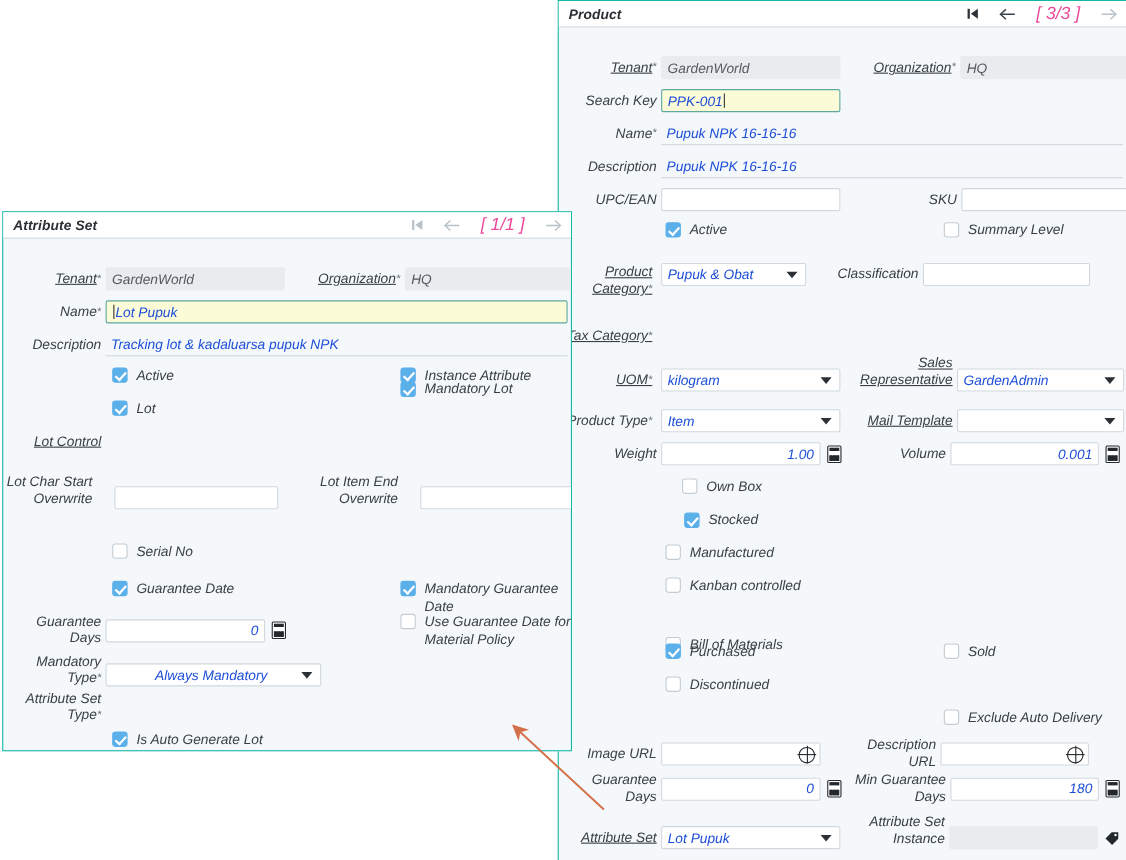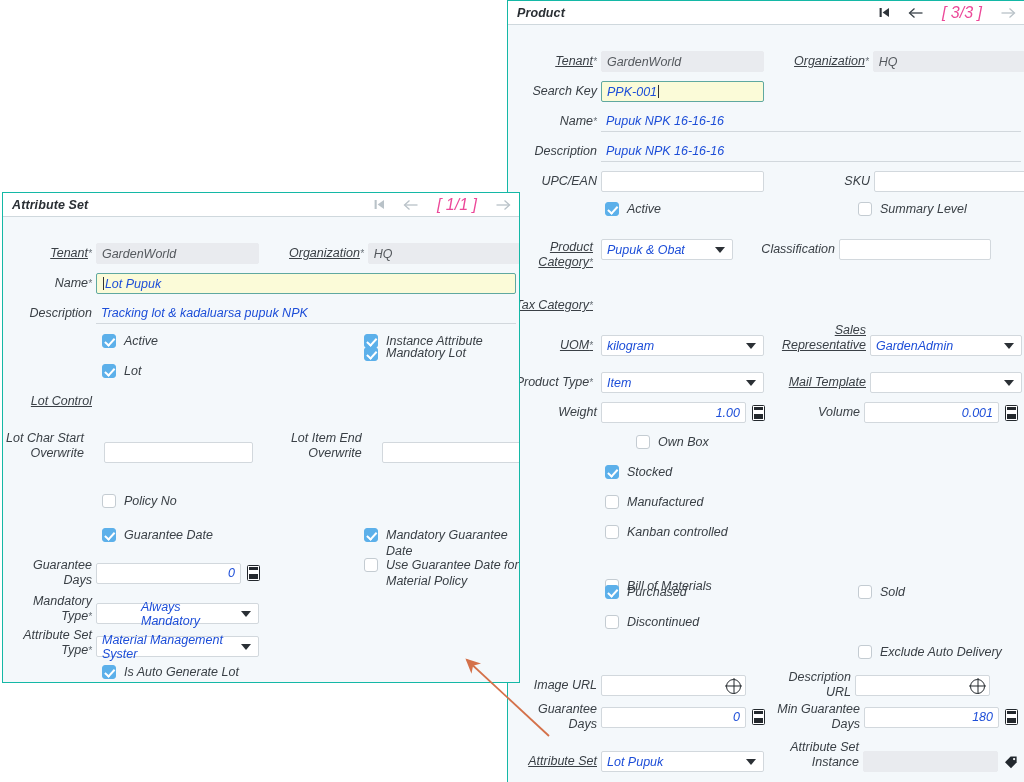--- a/index.html
+++ b/index.html
@@ -265,25 +265,25 @@
       <span class="ticon">
           <i class="calc"></i>
         </span>
       <span class="lbl" style="width:90px;margin-left:5px;">Volume</span>
       <span class="fld num" style="width:135px;margin-left:4px;">0.001</span>
       <span class="ticon">
           <i class="calc"></i>
         </span>
     </div>
 
-    <div class="cb" style="left:113px;top:409px;padding-left:15px;">
+    <div class="cb" style="left:97px;top:409px;padding-left:15px;">
       <span class="box"></span>
       <span class="cb-lbl">Own Box</span>
     </div>
-    <div class="cb" style="left:97px;top:439px;">
+    <div class="cb" style="left:114px;top:439px;align-items:center;">
       <span class="box on"></span>
       <span class="cb-lbl">Stocked</span>
     </div>
     <div class="cb" style="left:97px;top:469px;">
       <span class="box"></span>
       <span class="cb-lbl">Manufactured</span>
     </div>
     <div class="cb" style="left:97px;top:499px;">
       <span class="box"></span>
       <span class="cb-lbl">Kanban controlled</span>
@@ -434,21 +434,21 @@
       <span class="lbl" style="width:89px;">Lot Char Start
 Overwrite</span>
       <span class="fld" style="width:163px;margin-left:4px;margin-top:13px;"></span>
       <span class="lbl" style="width:92px;margin-left:9px;">Lot Item End
 Overwrite</span>
       <span class="fld" style="width:152px;margin-left:4px;margin-top:13px;"></span>
     </div>
 
     <div class="cb" style="left:99px;top:276px;">
       <span class="box"></span>
-      <span class="cb-lbl">Policy No</span>
+      <span class="cb-lbl">Serial No</span>
     </div>
 
     <div class="cb" style="left:99px;top:310px;">
       <span class="box on"></span>
       <span class="cb-lbl">Guarantee Date</span>
     </div>
     <div class="cb" style="left:361px;top:310px;">
       <span class="box on"></span>
       <span class="cb-lbl">Mandatory Guarantee Date</span>
     </div>
@@ -462,33 +462,29 @@
       <span class="lbl" style="width:89px;">Guarantee Days</span>
       <span class="fld num" style="width:145px;margin-left:4px;">0</span>
       <span class="ticon">
           <i class="calc"></i>
         </span>
     </div>
 
     <div class="row" style="left:0;top:377px;width:518px;align-items:flex-end;">
       <span class="lbl" style="width:89px;"><span>Mandatory
 Type</span><span class="req">*</span></span>
-      <span class="fld dd" style="width:163px;margin-left:4px;margin-top:8px;padding-left:44px;">
+      <span class="fld dd" style="width:196px;margin-left:4px;margin-top:8px;padding-left:44px;">
           <span>Always Mandatory</span>
           <i class="arrow"></i>
         </span>
     </div>
 
     <div class="row" style="left:0;top:411px;width:518px;align-items:flex-start;">
       <span class="lbl" style="width:89px;"><span>Attribute Set
 Type</span><span class="req">*</span></span>
-      <span class="fld dd" style="width:163px;margin-left:4px;margin-top:8px;">
-          <span>Material Management Syster</span>
-          <i class="arrow"></i>
-        </span>
     </div>
 
     <div class="cb" style="left:99px;top:447px;">
       <span class="box on"></span>
       <span class="cb-lbl">Is Auto Generate Lot</span>
     </div>
 
   </div>
 </div>
 

